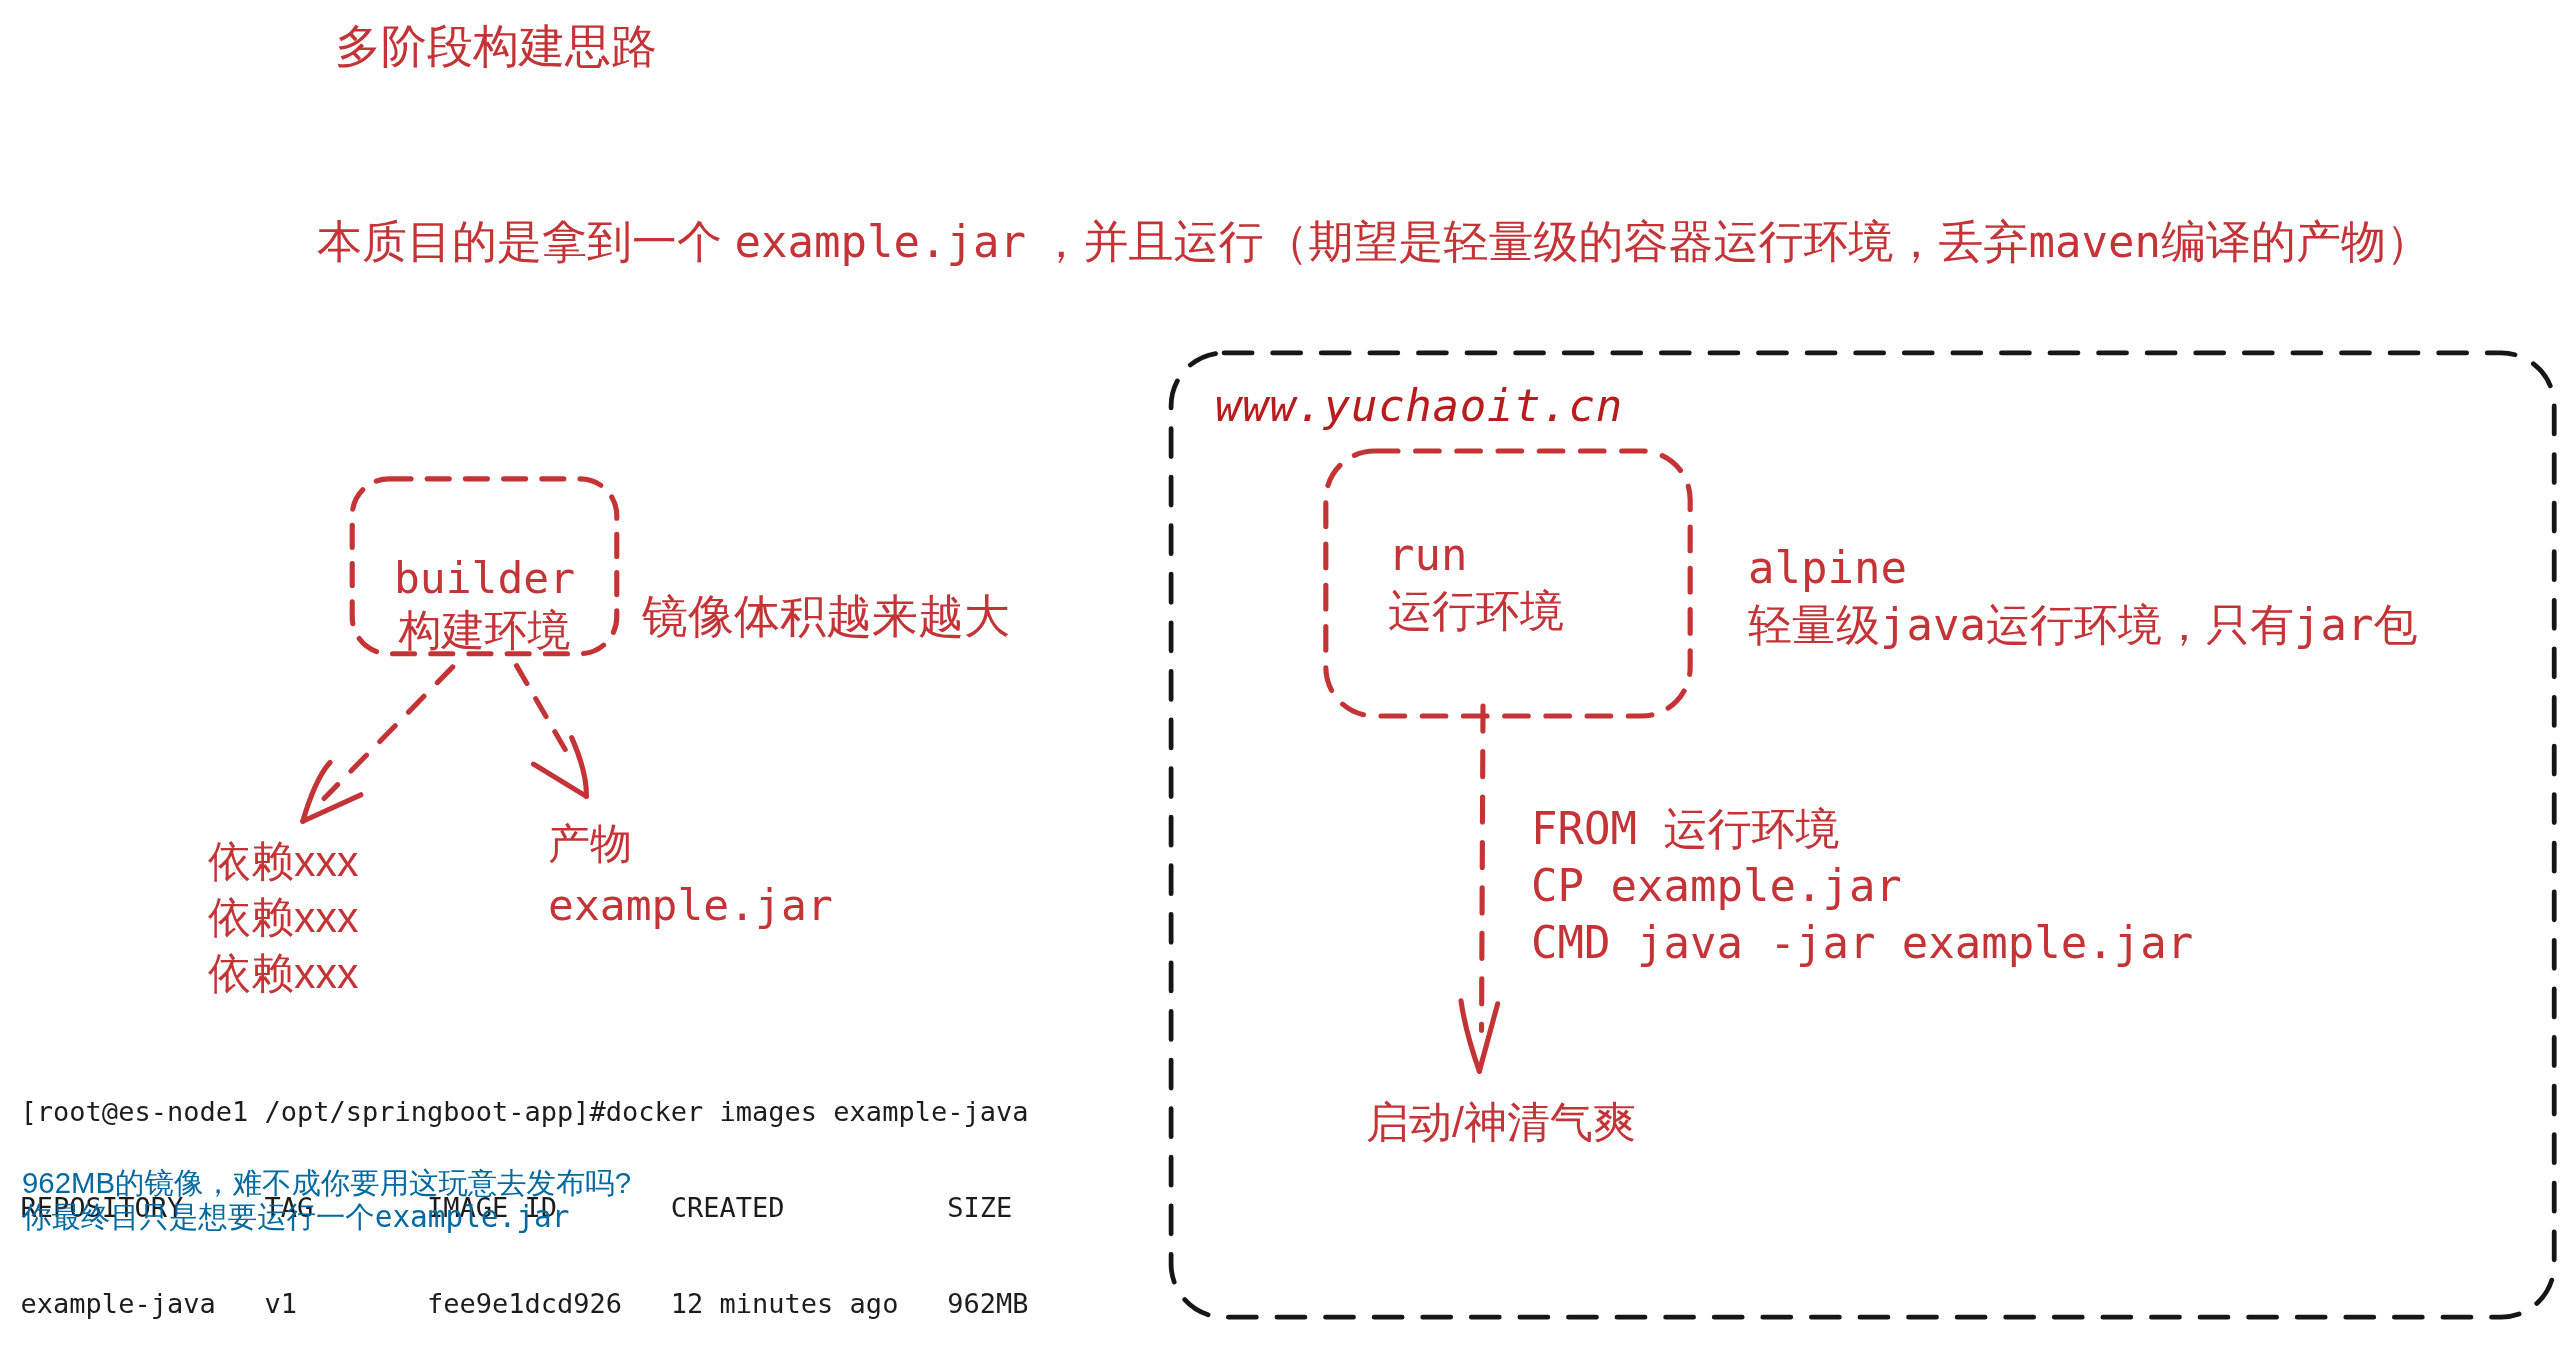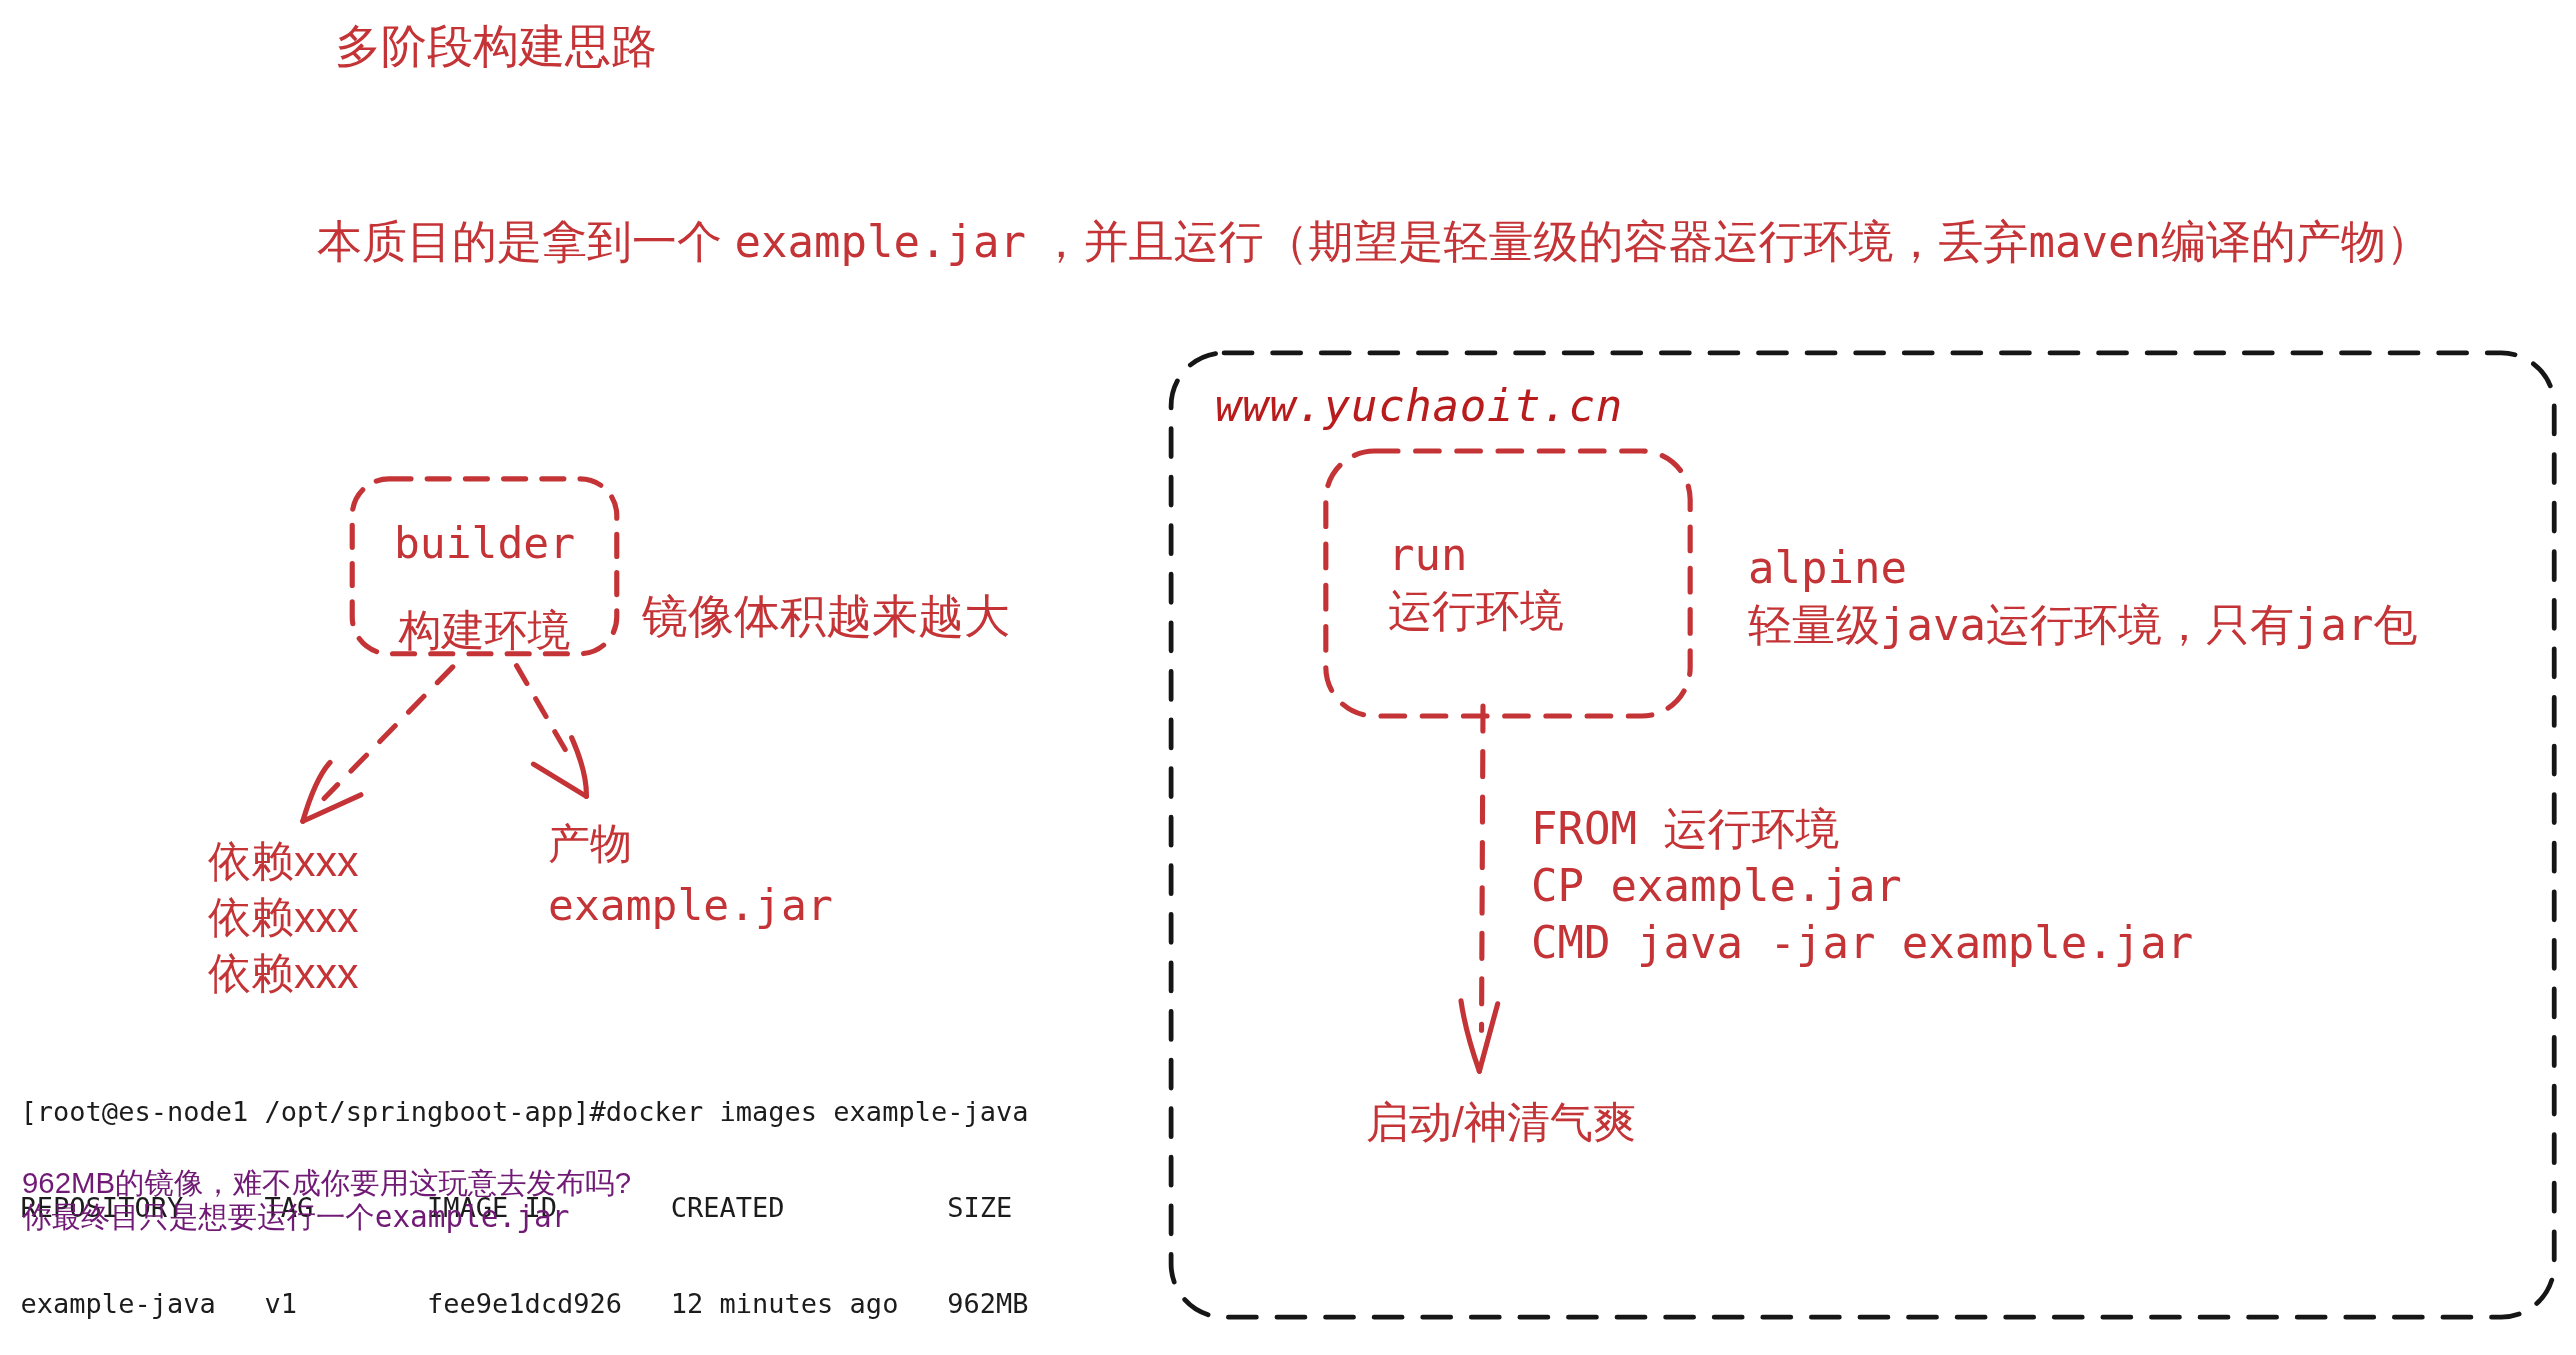--- a/index.html
+++ b/index.html
@@ -21,33 +21,33 @@
   #subtitle .mono{font-size:44px;}
 
   
   #builder-box-svg{left:343px;top:470px;}
   #builder-box-label{
     left:352px;top:479px;width:265px;height:175px;
     display:flex;flex-direction:column;align-items:center;justify-content:flex-end;
     gap:4.4px;text-align:center;
   }
   #builder-box-label .l1{font-size:43px;line-height:1.1;}
-  #builder-box-label .l2{font-size:43px;line-height:1.1;margin-top:35px;}
+  #builder-box-label .l2{font-size:43px;line-height:1.1;}
 
   #builder-note{left:642px;top:543px;font-size:46px;font-weight:500;white-space:nowrap;margin-top:43px;}
 
   
   #deps{left:208px;top:833px;font-size:43px;line-height:56px;font-weight:500;}
   #artifact{left:548px;top:823px;line-height:1;}
   #artifact .l1{font-size:42px;font-family:Liberation Serif, serif;}
   #artifact .l2{font-size:43px;margin-top:19px;}
 
   
   #terminal{left:20.6px;top:1032px;font-size:27px;line-height:32px;color:#1c1c1c;white-space:pre;}
-  #remark{left:22px;top:1166px;font-size:29.4px;line-height:34px;color:#701a75;white-space:nowrap;}
+  #remark{left:22px;top:1166px;font-size:29.4px;line-height:34px;color:#0369a1;white-space:nowrap;}
   #remark .mono{font-size:29.4px;}
 
   
   #big-box-svg{left:1165px;top:347px;}
   #watermark{left:1215px;top:380px;font-size:44px;color:#b91c1c;letter-spacing:0.7px;white-space:nowrap;font-style:italic;}
 
   #run-box-svg{left:1317px;top:442px;}
   #run-box-label{left:1388px;top:527px;line-height:56px;font-size:44px;}
 
   #alpine-block{left:1748px;top:539px;line-height:57px;font-size:44px;white-space:nowrap;}

